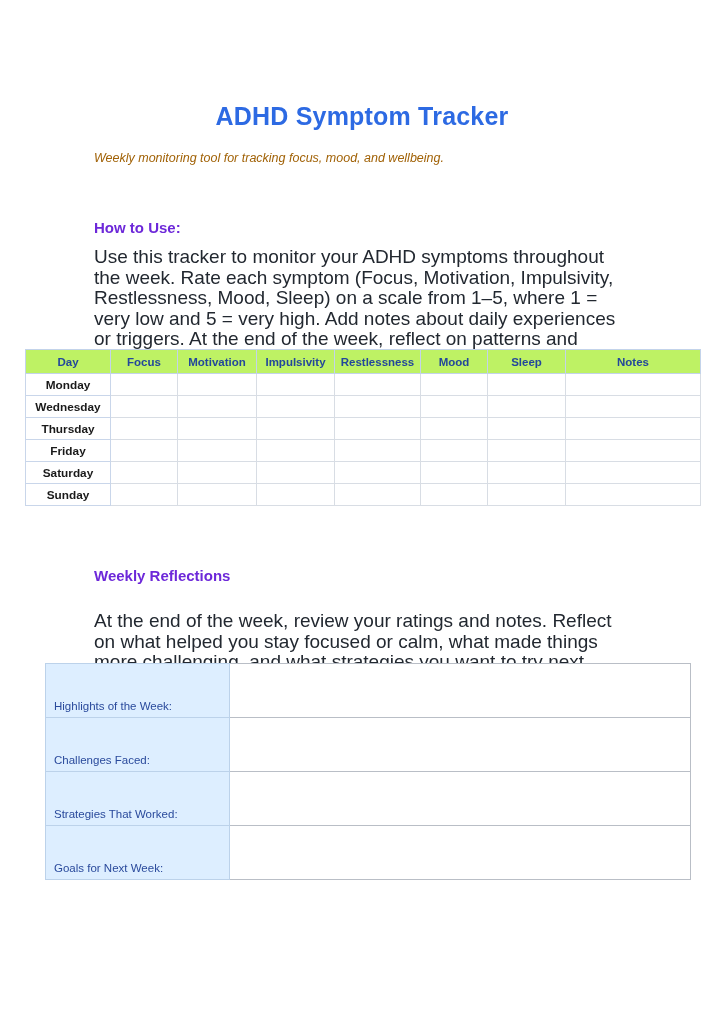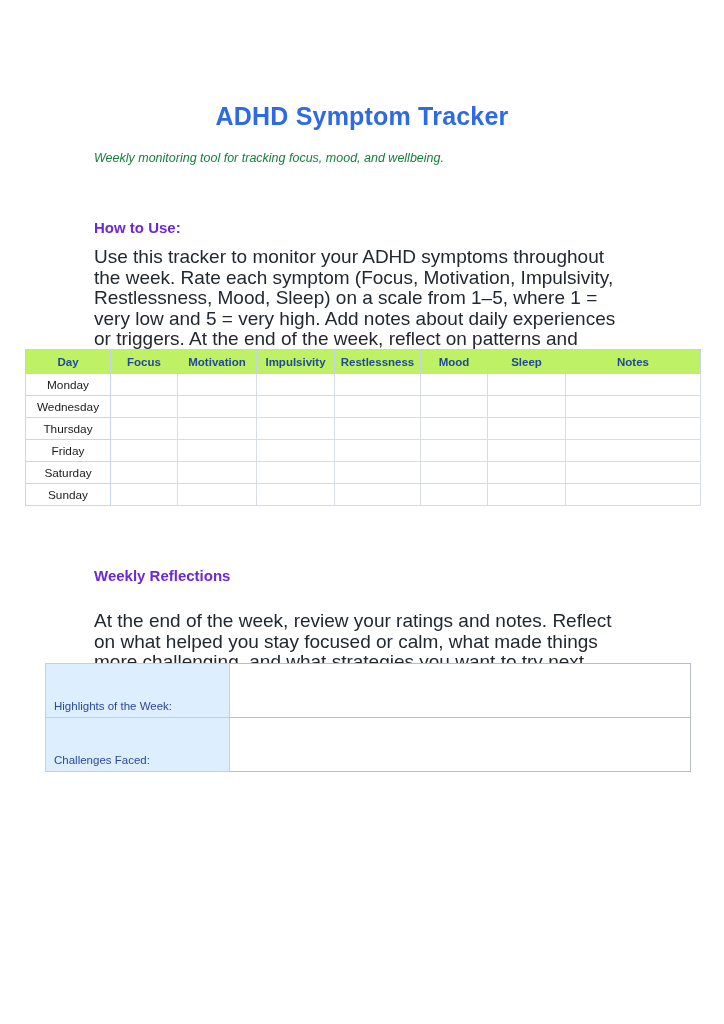--- a/index.html
+++ b/index.html
@@ -39,21 +39,21 @@
     letter-spacing: 0.2px;
     line-height: 30px;
   }
   .doc-subtitle {
     position: absolute;
     left: 94px;
     top: 146px;
     width: 540px;
     font-size: 12.5px;
     font-style: italic;
-    color: #15803d;
+    color: #a16207;
     line-height: 17px;
   }
 
   
   .section-heading {
     font-size: 15px;
     font-weight: bold;
     color: #6d28d9;
     line-height: 20px;
   }
@@ -113,21 +113,21 @@
   table.tracker thead th {
     background: #bef264;
     color: #23479b;
     font-weight: bold;
     height: 23px;
     font-size: 11.5px;
     border-color: #c3d3ea;
   }
   table.tracker tbody td.day-cell {
     color: #1a1a1a;
-    font-weight: normal;
+    font-weight: bold;
     font-size: 11.8px;
   }
   table.tracker tbody td.blank-cell {
     border-color: #d8dde4;
   }
 
   
   .col-day        { width: 85px; }
   .col-focus      { width: 67px; }
   .col-motivation { width: 79px; }
@@ -282,17 +282,25 @@
     <table class="reflections">
       <tbody>
         <tr>
           <td class="label-cell">Highlights of the Week:</td>
           <td class="answer-cell"></td>
         </tr>
         <tr>
           <td class="label-cell">Challenges Faced:</td>
           <td class="answer-cell"></td>
         </tr>
+        <tr>
+          <td class="label-cell">Strategies That Worked:</td>
+          <td class="answer-cell"></td>
+        </tr>
+        <tr>
+          <td class="label-cell">Goals for Next Week:</td>
+          <td class="answer-cell"></td>
+        </tr>
       </tbody>
     </table>
   </div>
 
 </div>
 
 </body></html>

